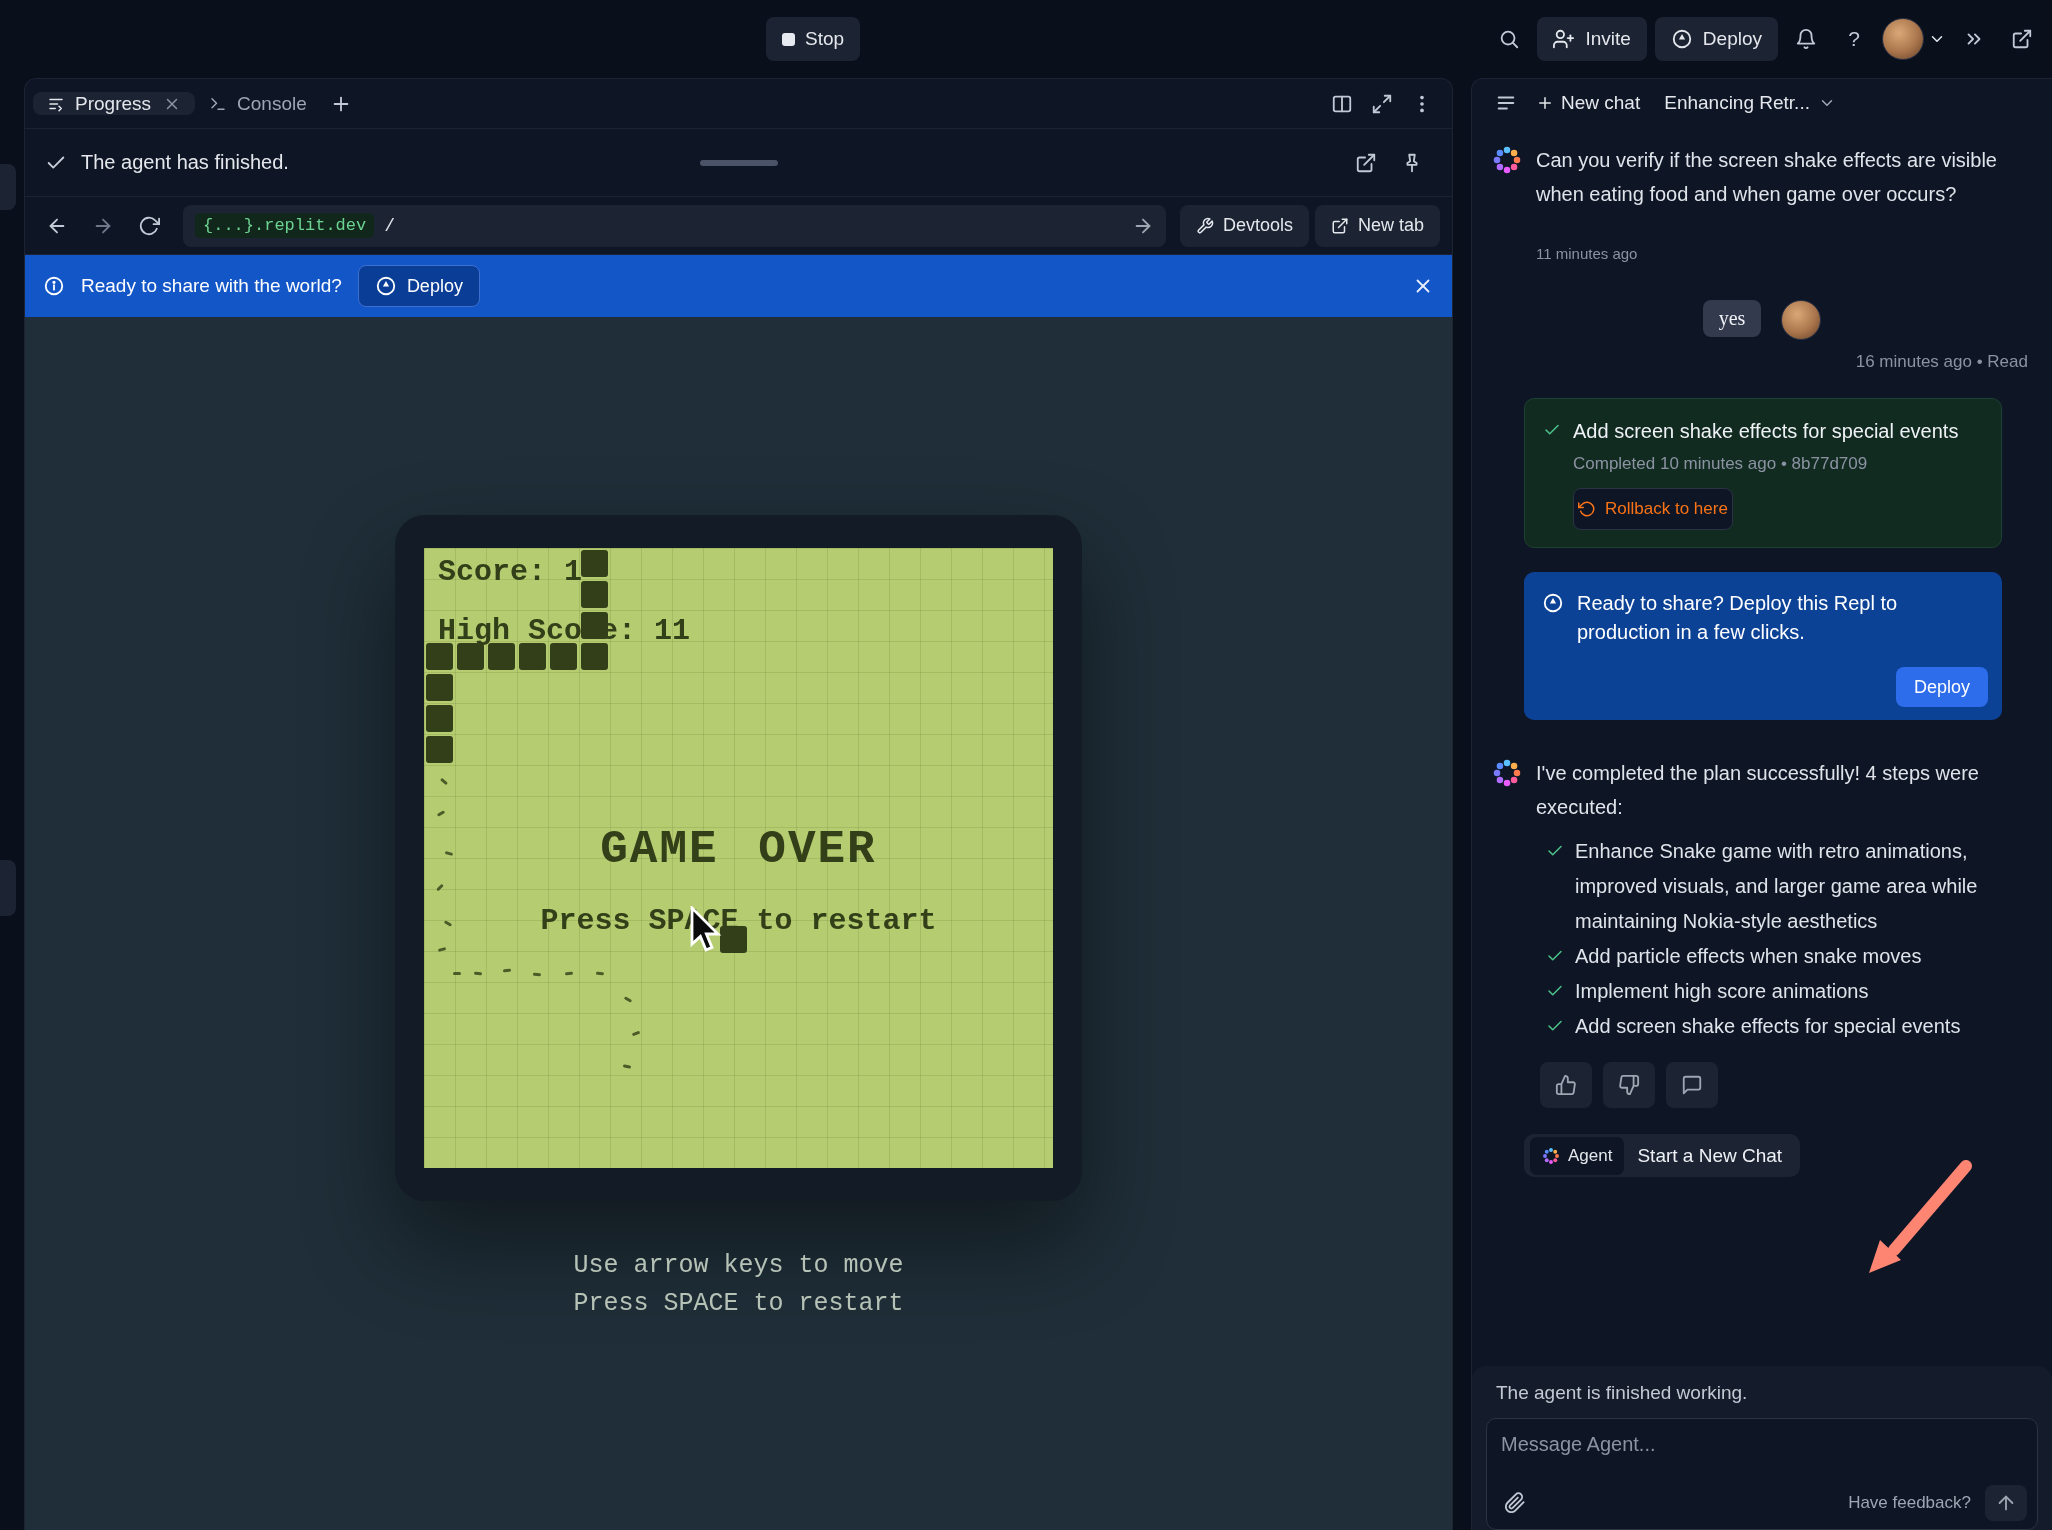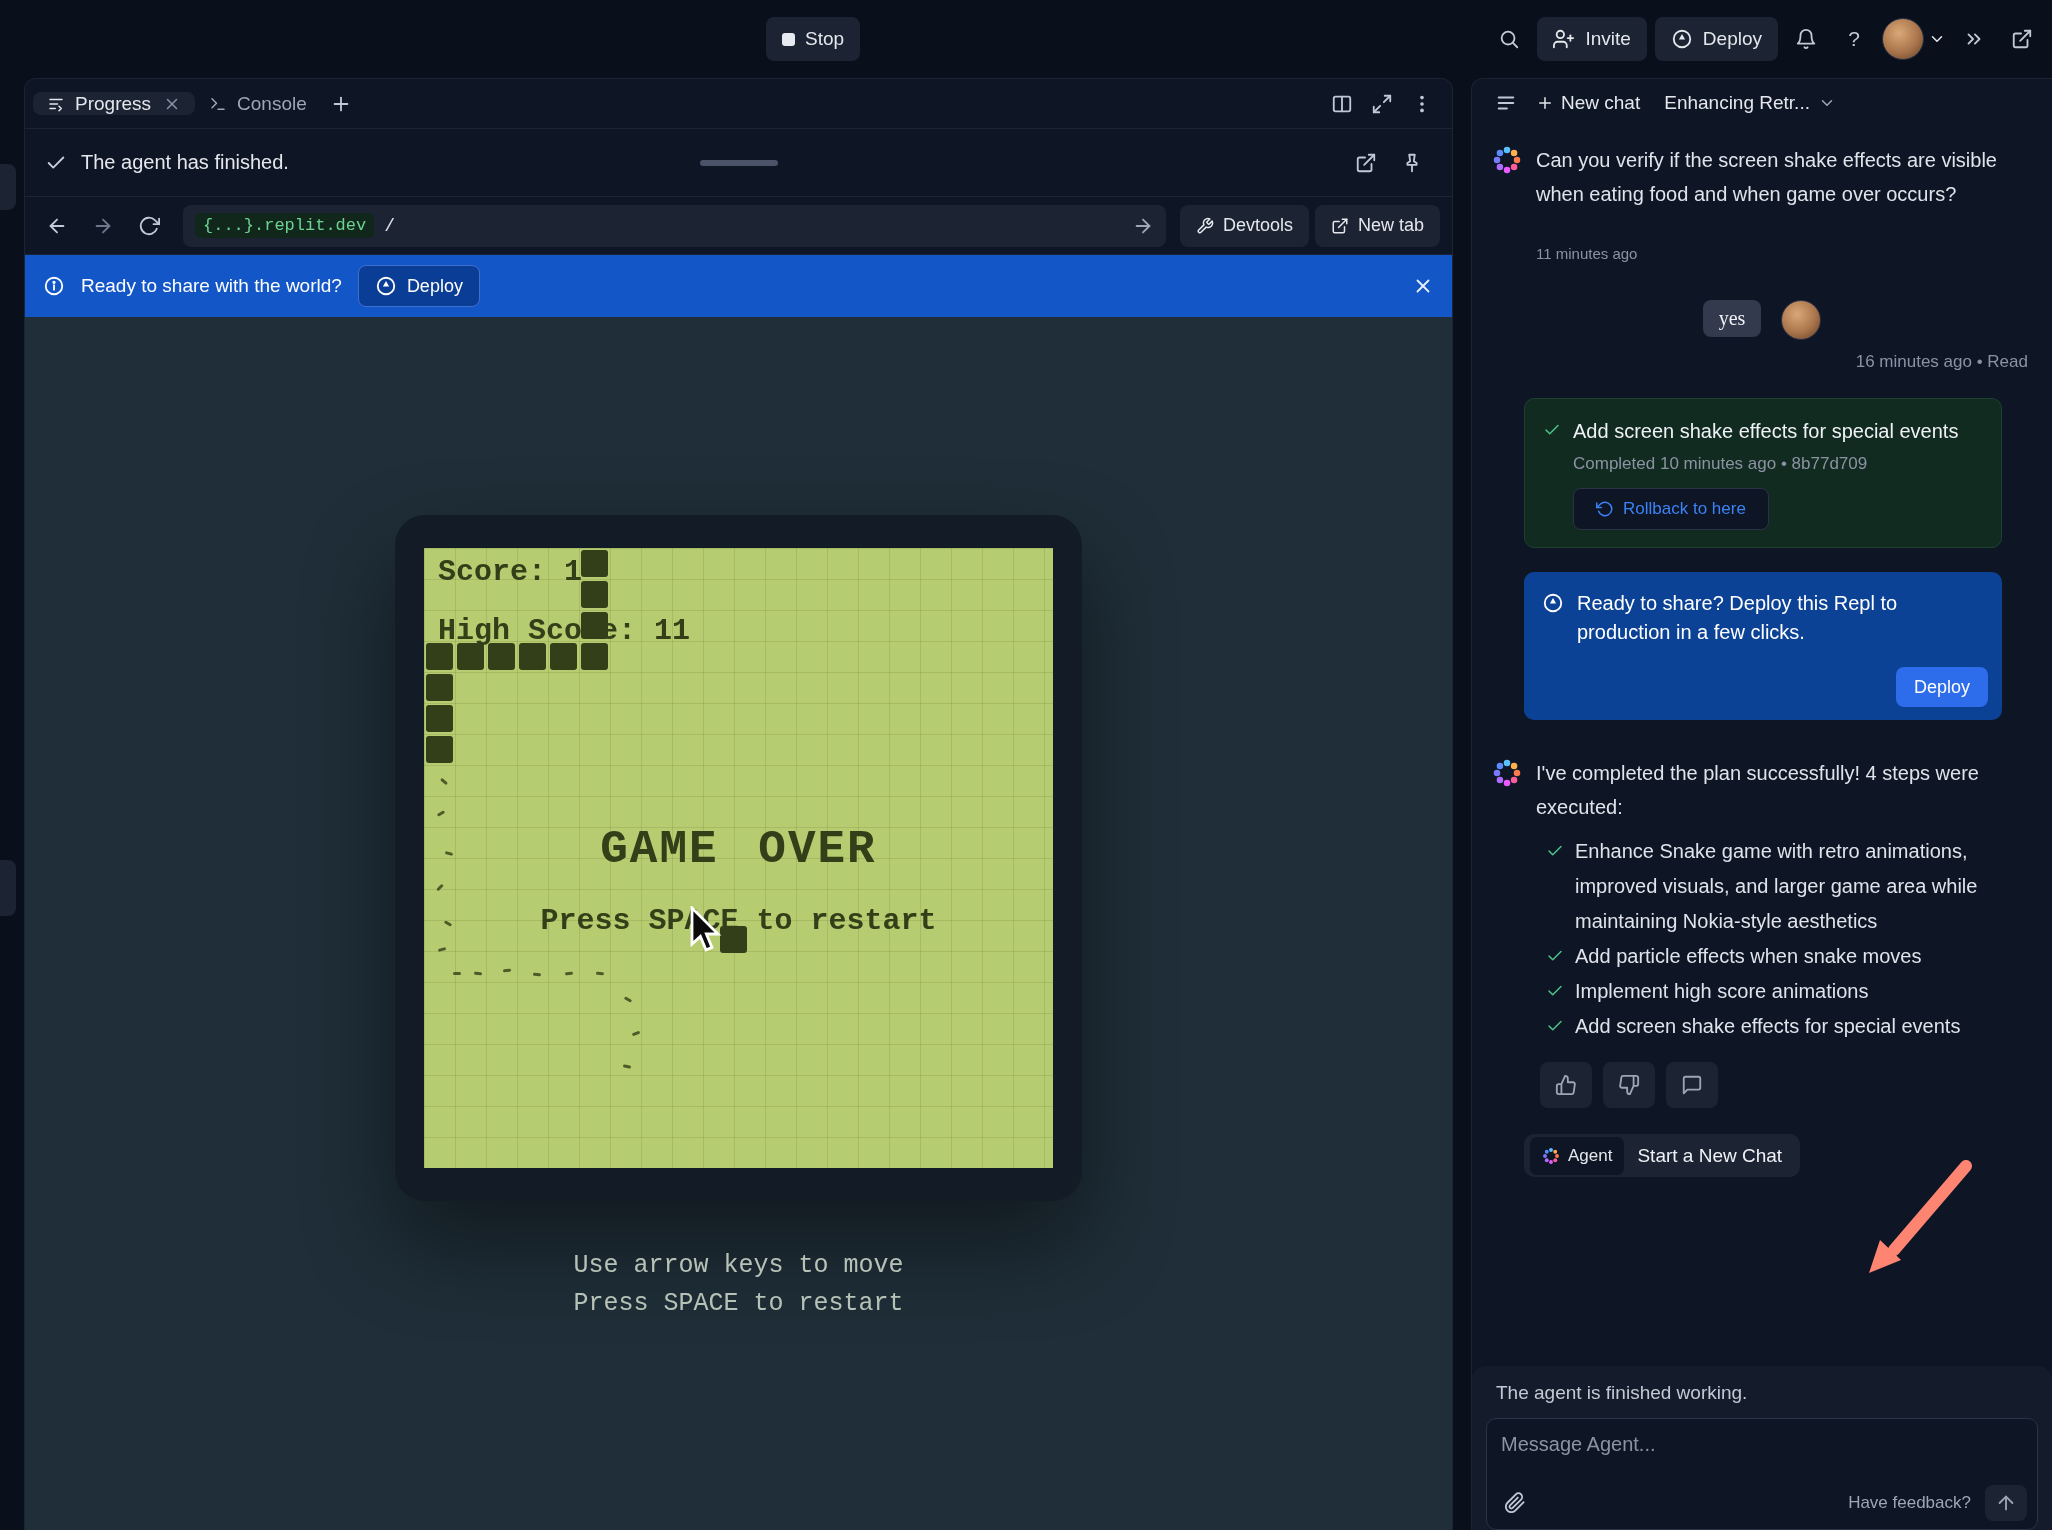--- a/index.html
+++ b/index.html
@@ -106,22 +106,22 @@
   .user-row { display:flex; justify-content:center; align-items:flex-start; gap:20px;font-family:Liberation Serif, serif; }
   .bubble { background:#333a4d; border-radius:8px; padding:7px 16px; font-size:20px; color:#f0f2f6; }
   .read-meta { text-align:right; font-size:17px; color:#8b93a3; margin:12px 4px 26px 0; }
 
   .card { width:478px; margin-left:32px; border-radius:10px; padding:17px 18px; }
   .step-card { background:#122b20; border:1px solid #1d4030; }
   .card-title { display:flex; gap:12px; font-size:20px; line-height:30px; color:#eef1f5; }
   .card-title .chk { margin-top:5px; color:var(--success,#4cc38a); flex:none; }
   .card-meta { font-size:17px; color:#8b93a3; margin:8px 0 0 30px; }
   .ghost-btn { display:inline-flex; align-items:center; gap:9px; background:#0e1525;
-               border:1px solid #2b3245; border-radius:8px; height:42px; padding:0 22px;
-               color:#3b82f6; font-size:17px; cursor:pointer; margin:14px 0 0 30px; font-family:inherit; }
+               border:1px solid #2b3245; border-radius:8px; height:42px; padding:0 4px;
+               color:#f97316; font-size:17px; cursor:pointer; margin:14px 0 0 30px; font-family:inherit; }
 
   .deploy-card { position:relative; background:var(--card-blue,#0c4296); color:#fff; margin-top:24px; min-height:148px; }
   .deploy-card .row { display:flex; gap:13px; }
   .deploy-card .txt { width:370px; font-size:20px; line-height:29px; }
   .primary-btn { position:absolute; right:14px; bottom:13px; background:var(--button-blue,#2d6cea);
                  border:none; border-radius:8px; height:40px; padding:0 18px; color:#fff;
                  font-size:18px; cursor:pointer; font-family:inherit; }
 
   .plan { margin-top:36px; }
   .plan-list { margin-top:10px; }

